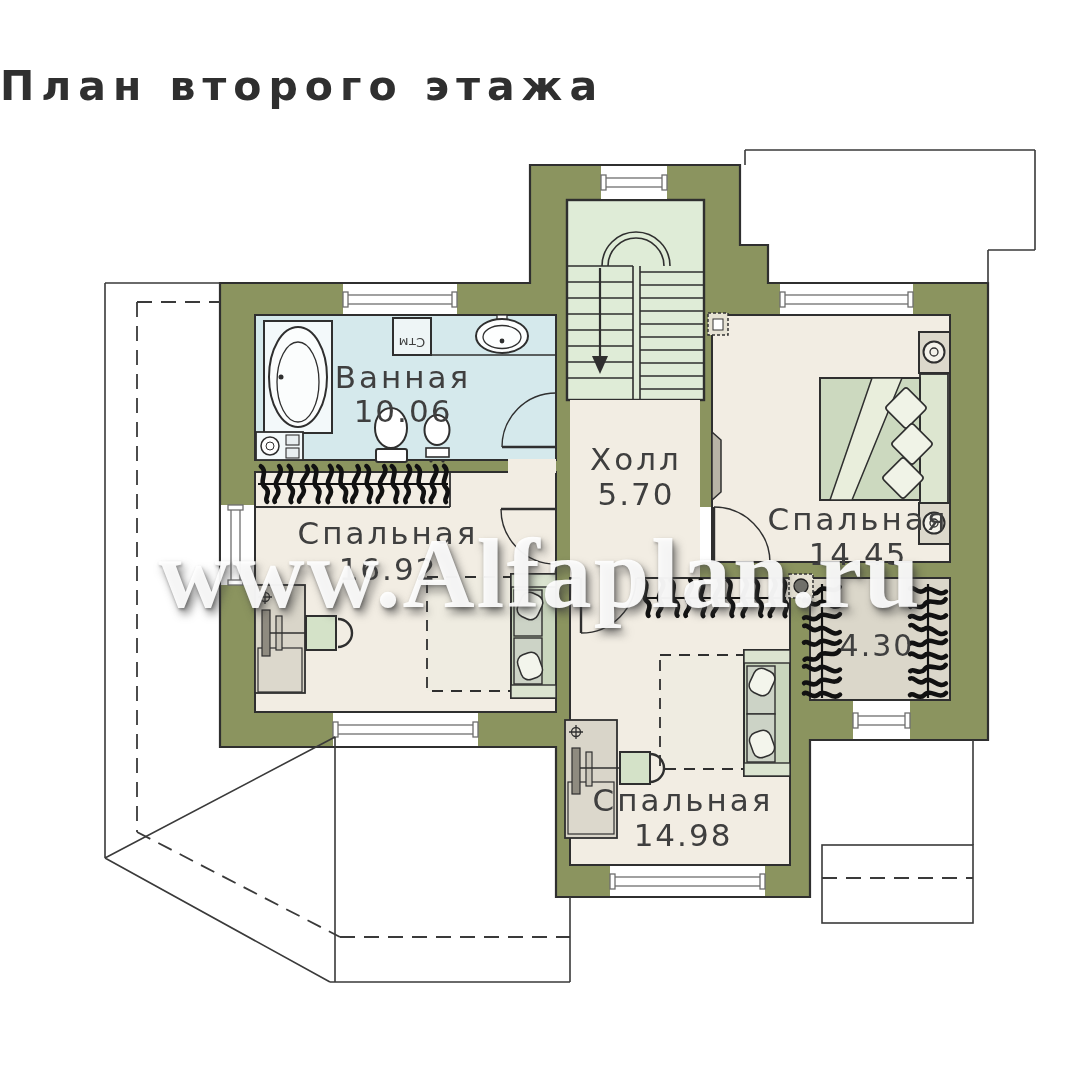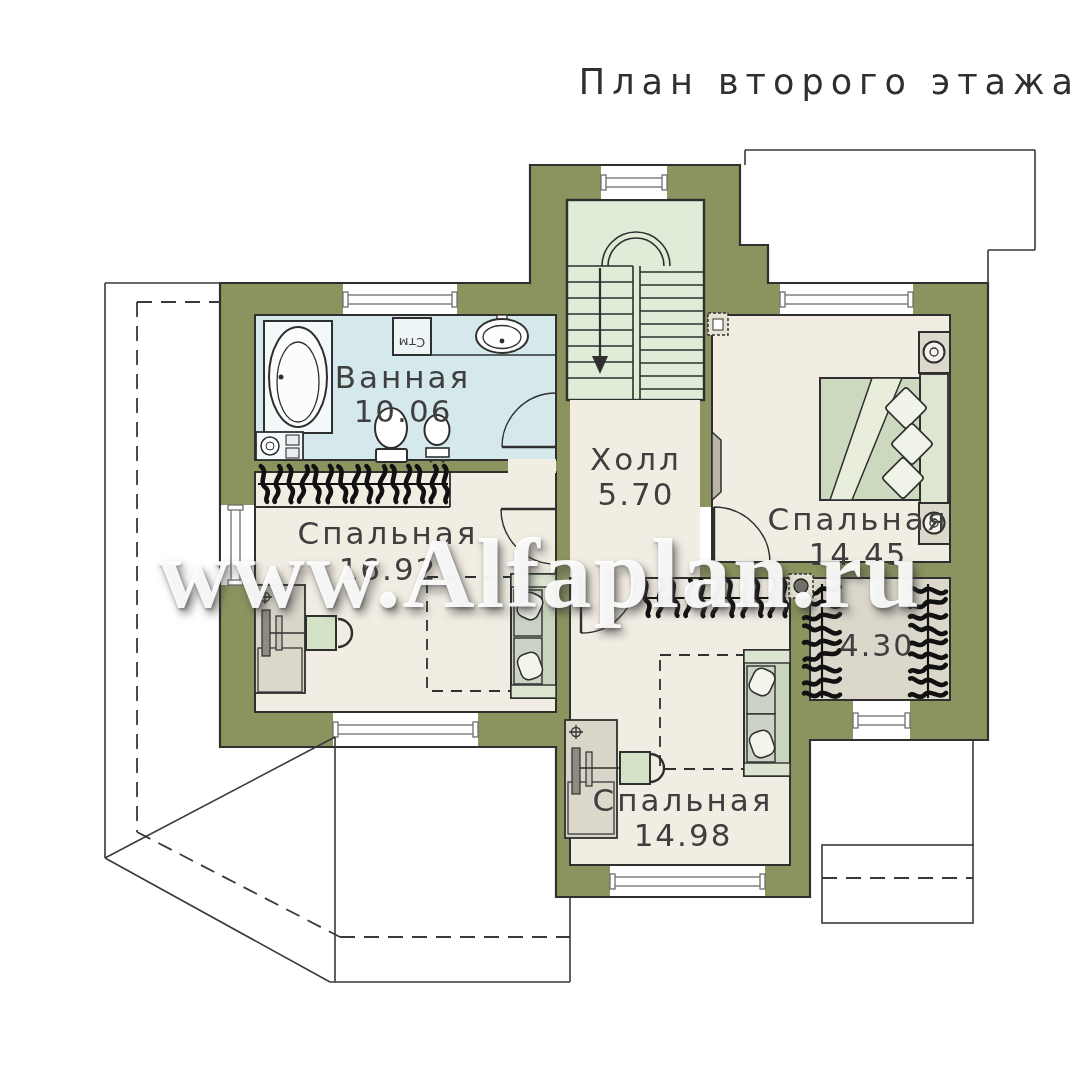--- a/index.html
+++ b/index.html
@@ -9,22 +9,22 @@
   .plan-label{fill:#3f3f3f;}
   .watermark{
     position:absolute; left:50%; top:573px; transform:translate(-50%,-50%);
     font-family:"Liberation Serif", serif; font-weight:bold;
     font-size:100px; letter-spacing:2px; white-space:nowrap;
     color:rgba(255,255,255,0.93);
     text-shadow:4px 6px 9px rgba(55,55,55,0.60), 1px 2px 3px rgba(80,80,80,0.45);
     pointer-events:none;
   }
   .title{
-    position:absolute; left:0; top:62px; width:100%; text-align:right;
-    font-size:35px; letter-spacing:7px; color:#2f2f2f; font-weight:normal;
+    position:absolute; left:0; top:62px; width:100%; text-align:left;
+    font-size:41px; letter-spacing:7px; color:#2f2f2f; font-weight:bold;
   }
 </style>
 </head>
 <body>
 
 <div class="stage">
 <svg width="1080" height="1080" viewBox="0 0 1080 1080">
 
   <rect x="0" y="0" width="1080" height="1080" fill="#ffffff"></rect>
 

